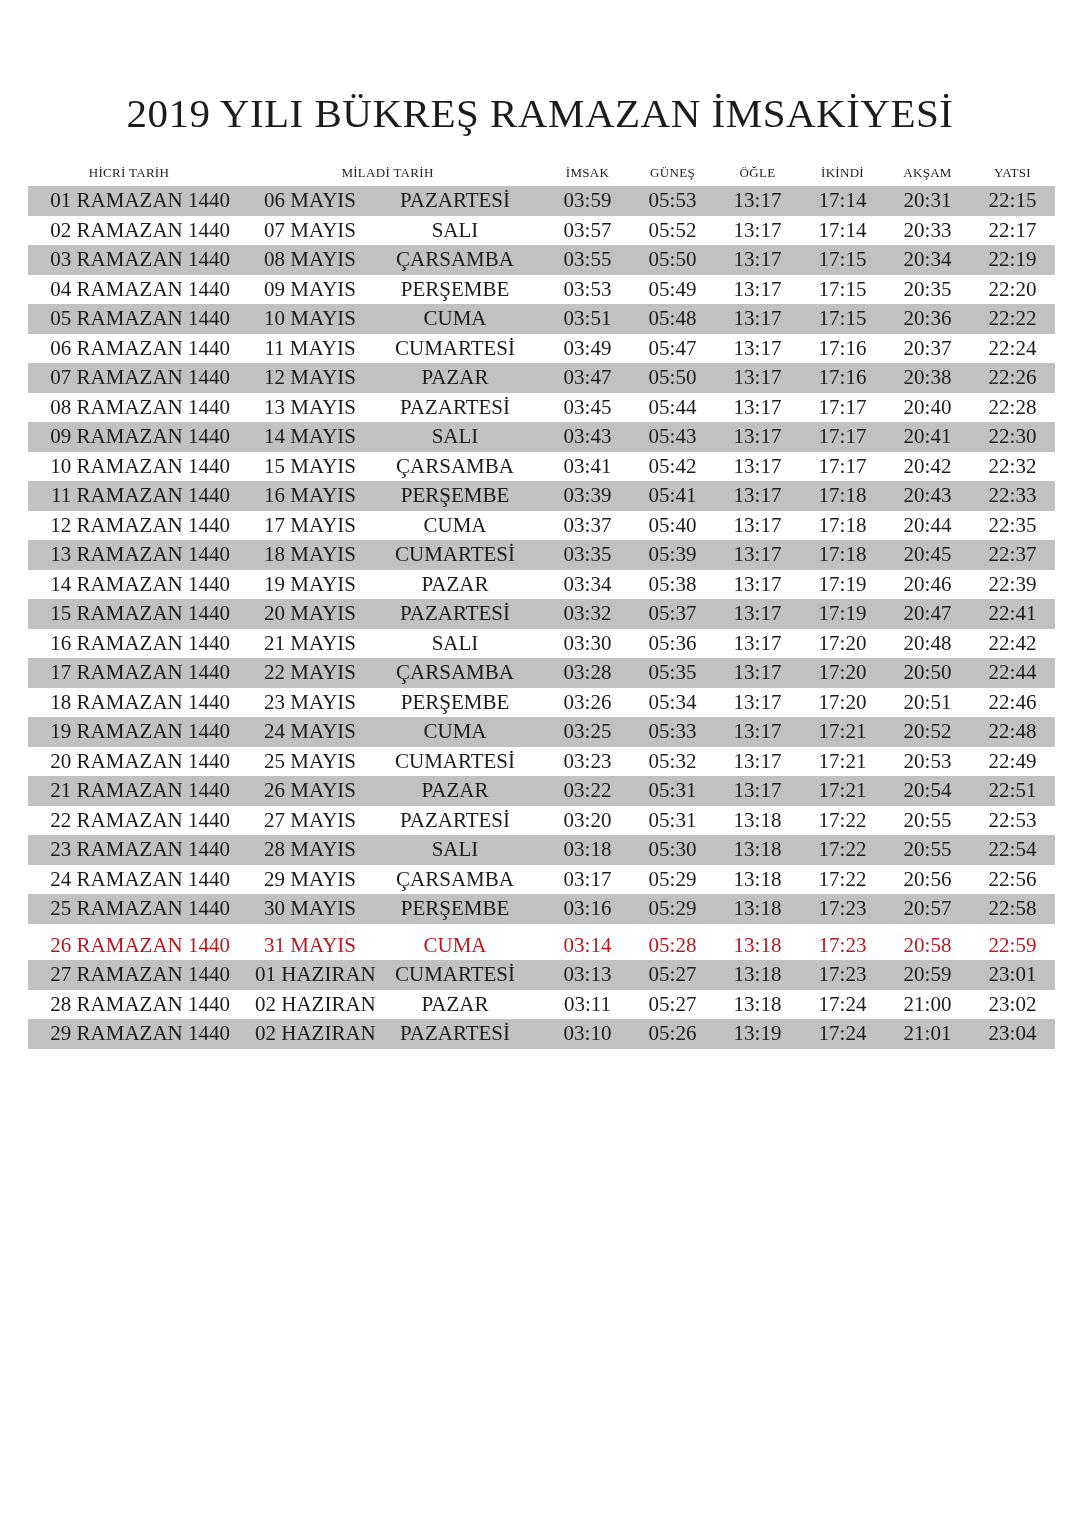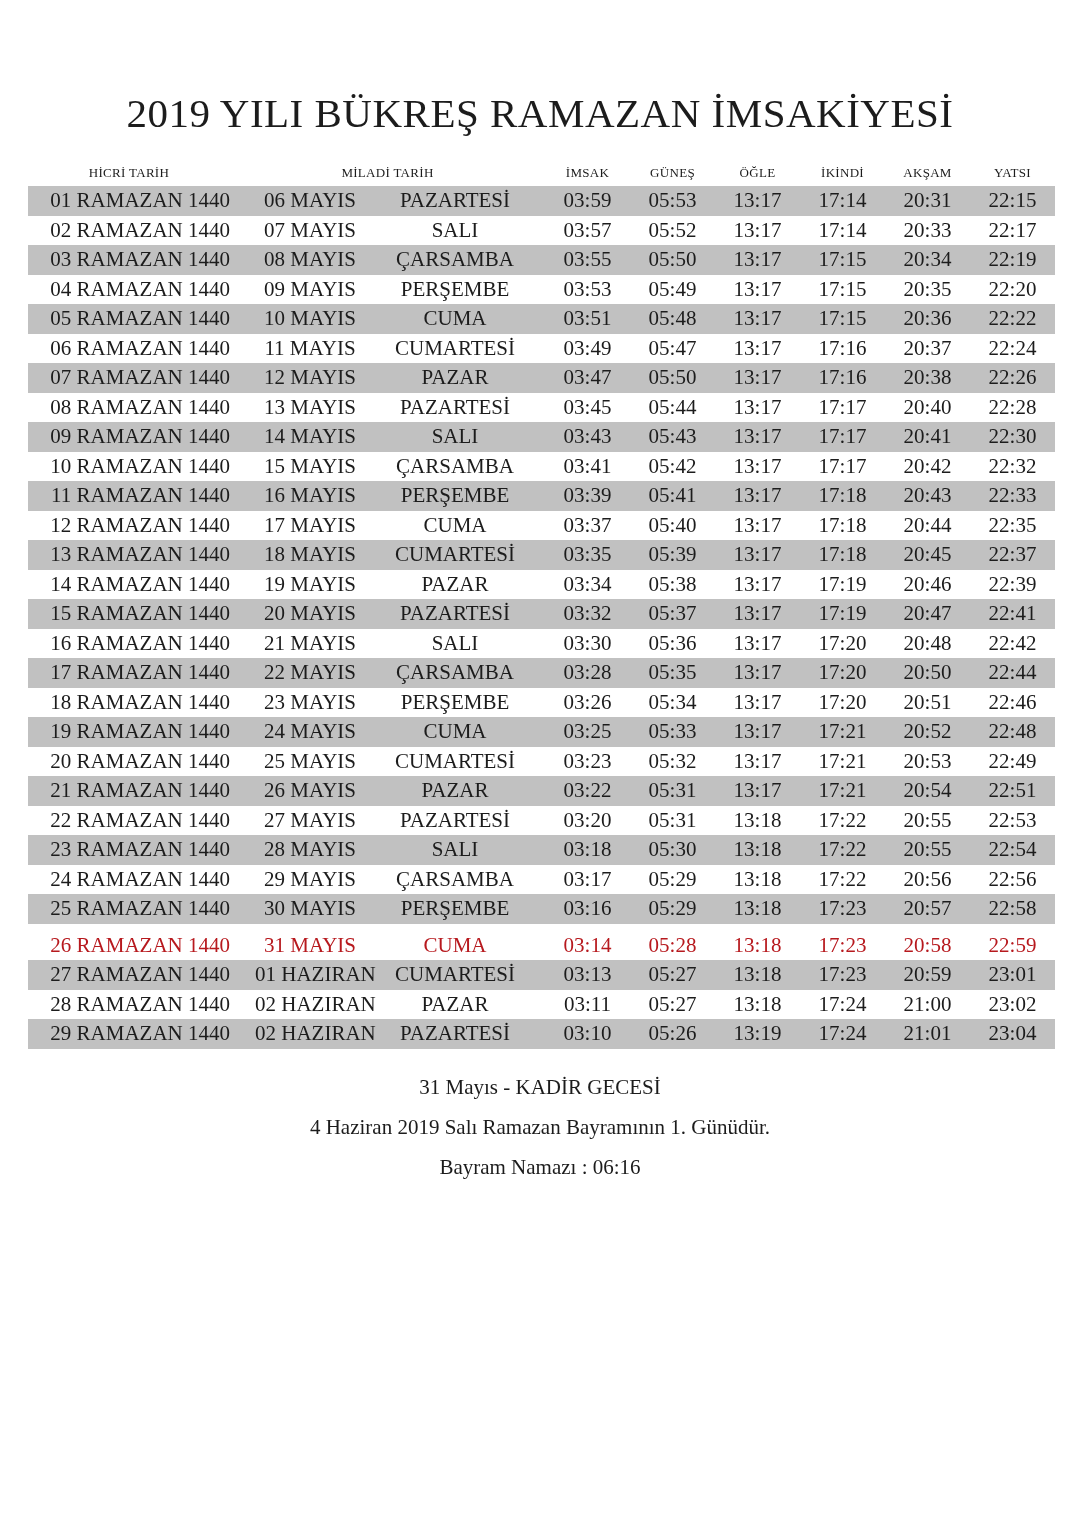--- a/index.html
+++ b/index.html
@@ -392,19 +392,14 @@
     <div class="cell time">03:10</div>
     <div class="cell time">05:26</div>
     <div class="cell time">13:19</div>
     <div class="cell time">17:24</div>
     <div class="cell time">21:01</div>
     <div class="cell time">23:04</div>
   </div>
       </div>
   </div>
 
-  <div class="footer">
-    <p>31 Mayıs - KADİR GECESİ</p>
-    <p>4 Haziran 2019 Salı Ramazan Bayramının 1. Günüdür.</p>
-    <p>Bayram Namazı : 06:16</p>
-  </div>
 
 </div>
 
 </body></html>

